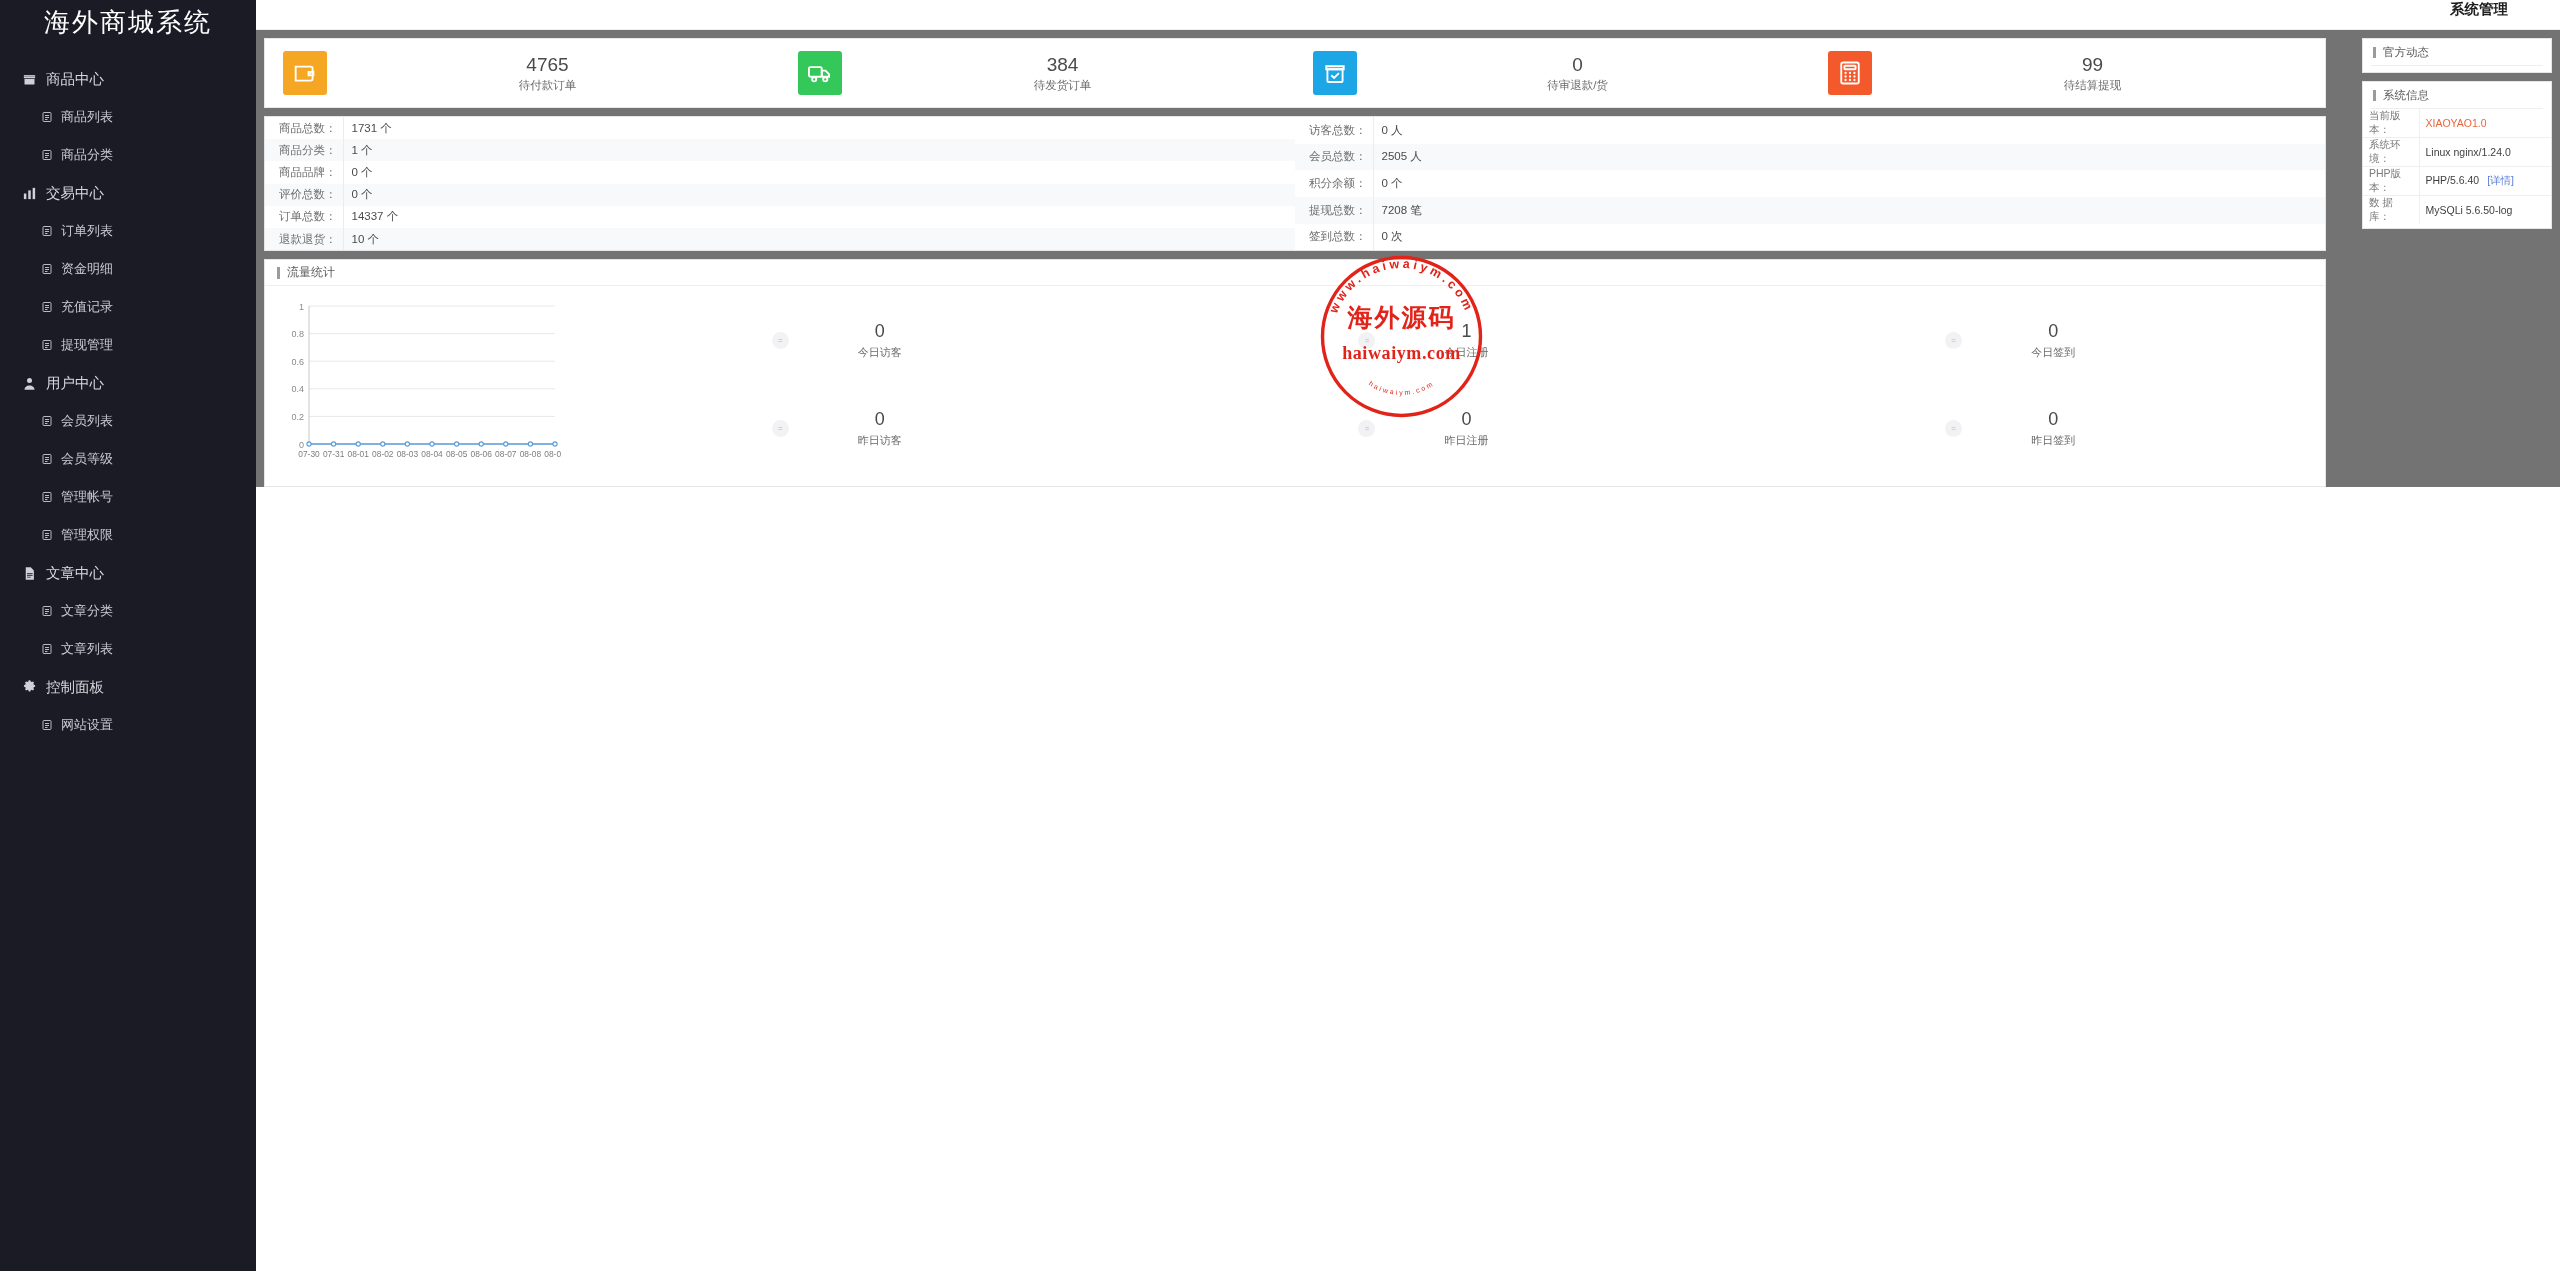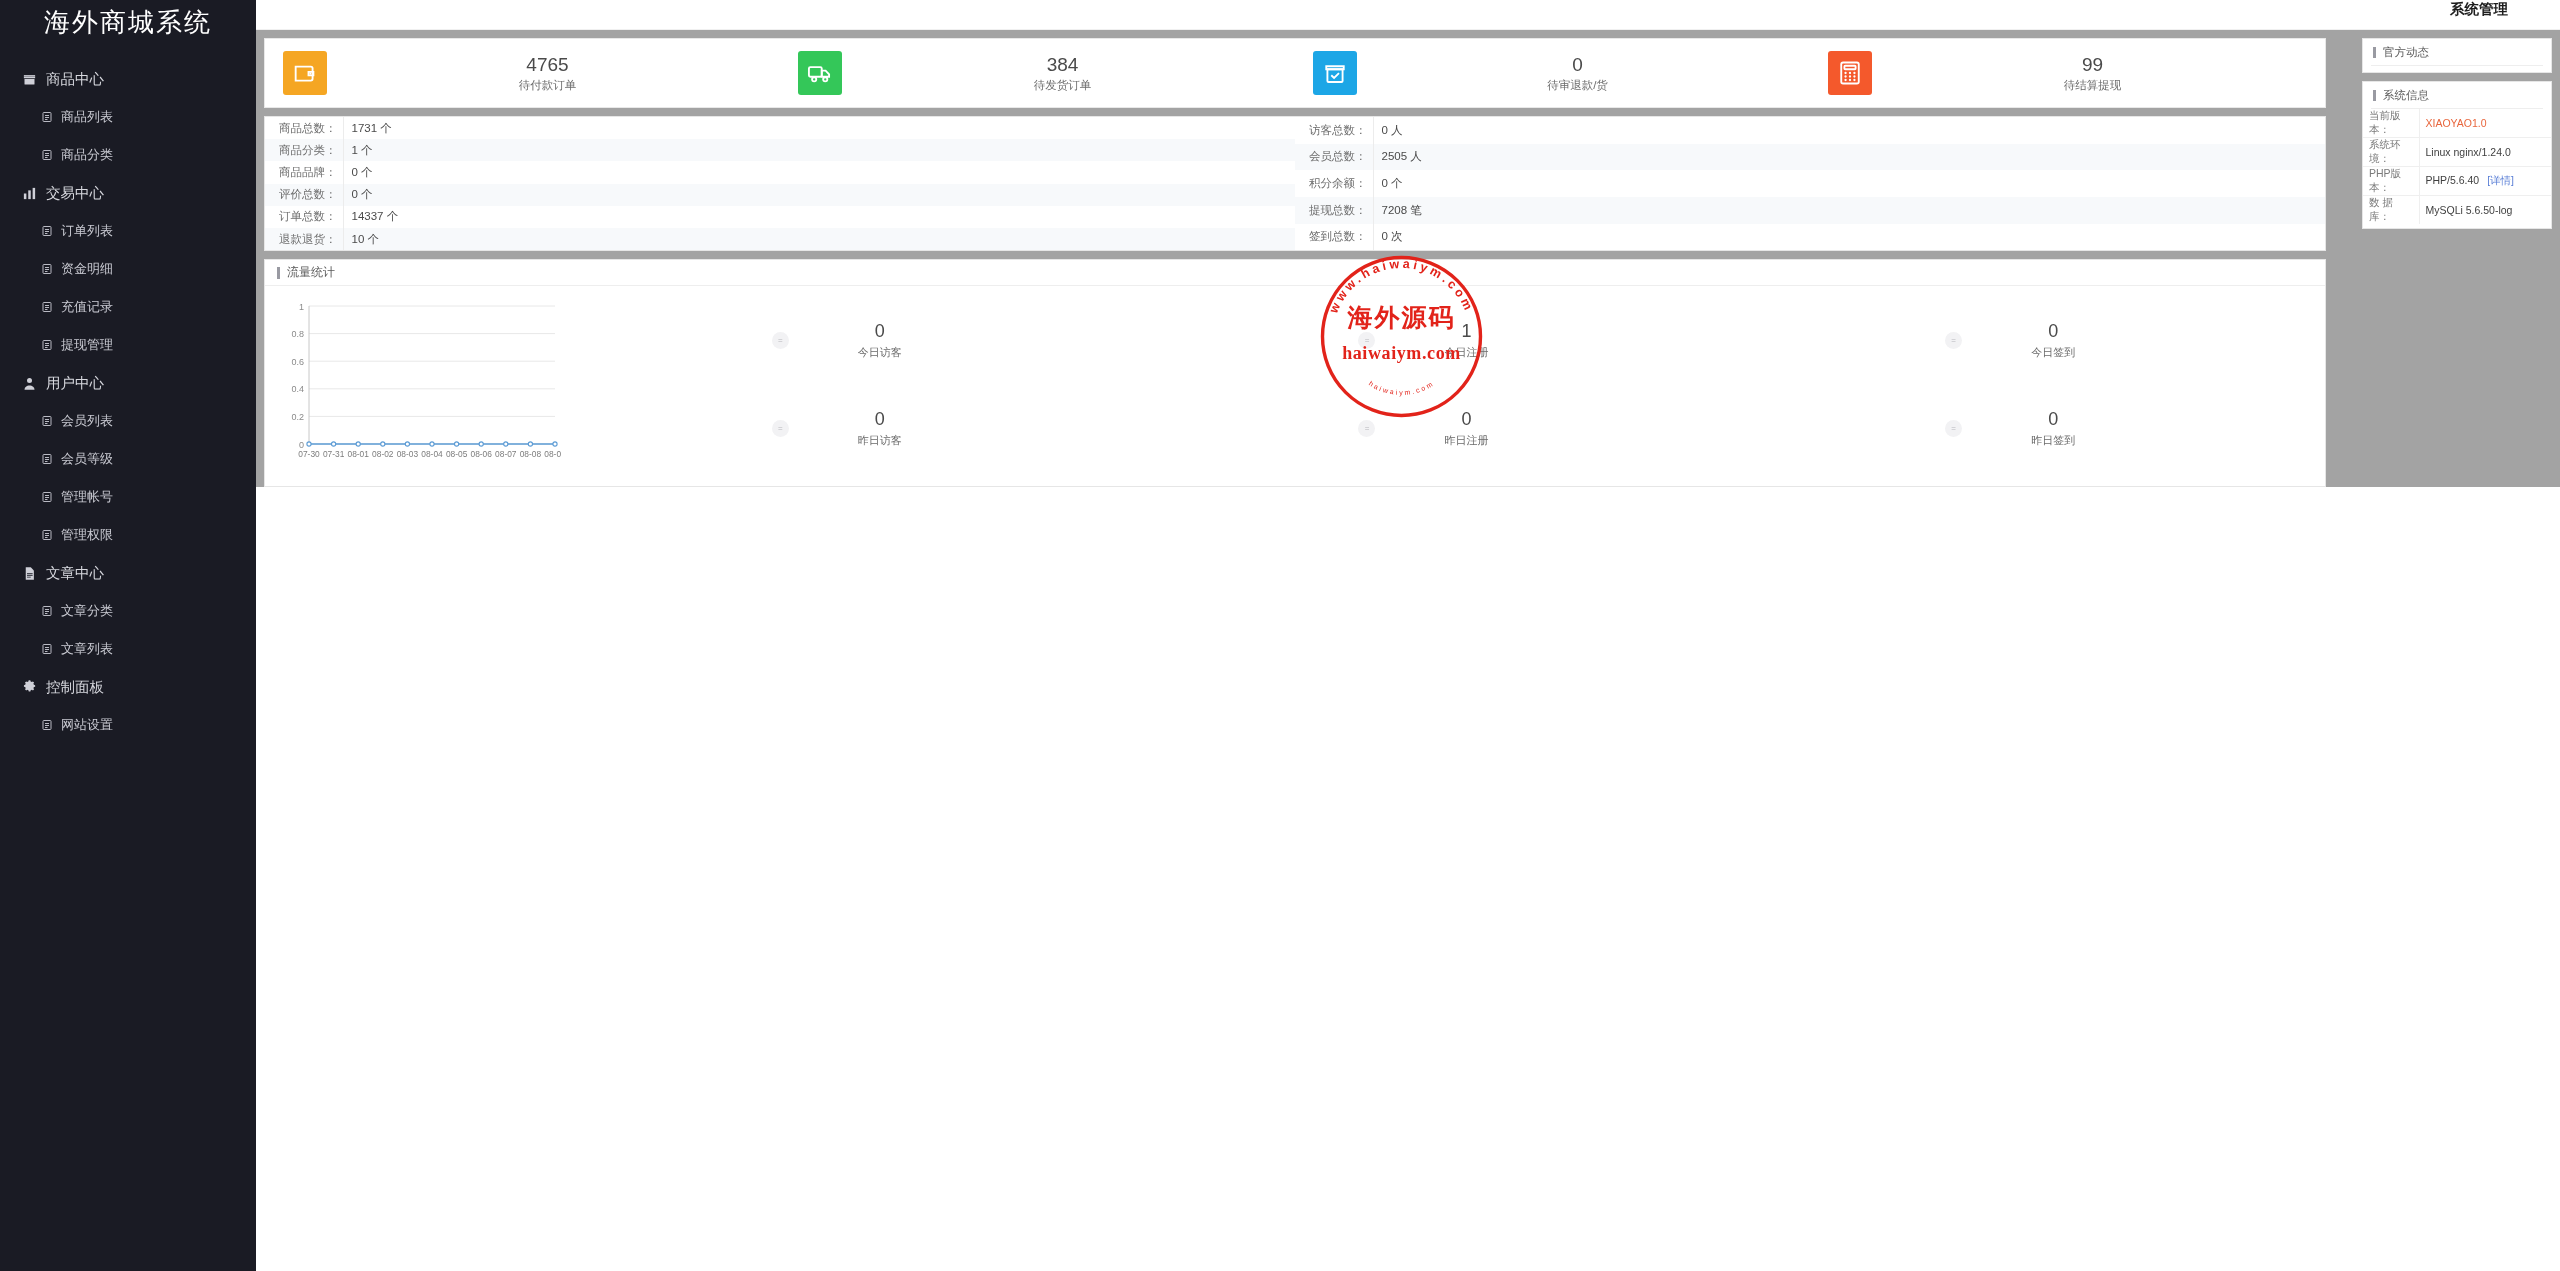--- a/index.html
+++ b/index.html
@@ -45,21 +45,21 @@
   }
   .topbar {
     height: 30px; background: #ffffff; border-bottom: 1px solid #f0f0f0;
     display: flex; justify-content: flex-end;
     padding-right: 52px; flex: none;
   }
   .topbar-title { font-size: 14.5px; color: #1e1e1e; font-weight: bold; }
 
   .content {
     display: flex; gap: 2px; padding: 8px 8px 0 8px;
-    background: #a3a3a3; flex: none;
+    background: #737373; flex: none;
   }
   .col-left { flex: 1; min-width: 0; display: flex; flex-direction: column; gap: 8px; }
   .col-right { width: 190px; flex: none; display: flex; flex-direction: column; gap: 8px; margin-left: 34px; }
 
   .card { background: #ffffff; border: 1px solid #e6e6e6; }
 
   
   .stats-row {
     display: flex; align-items: stretch; height: 70px;
     background: #fff; border: 1px solid #e8e8e8;

